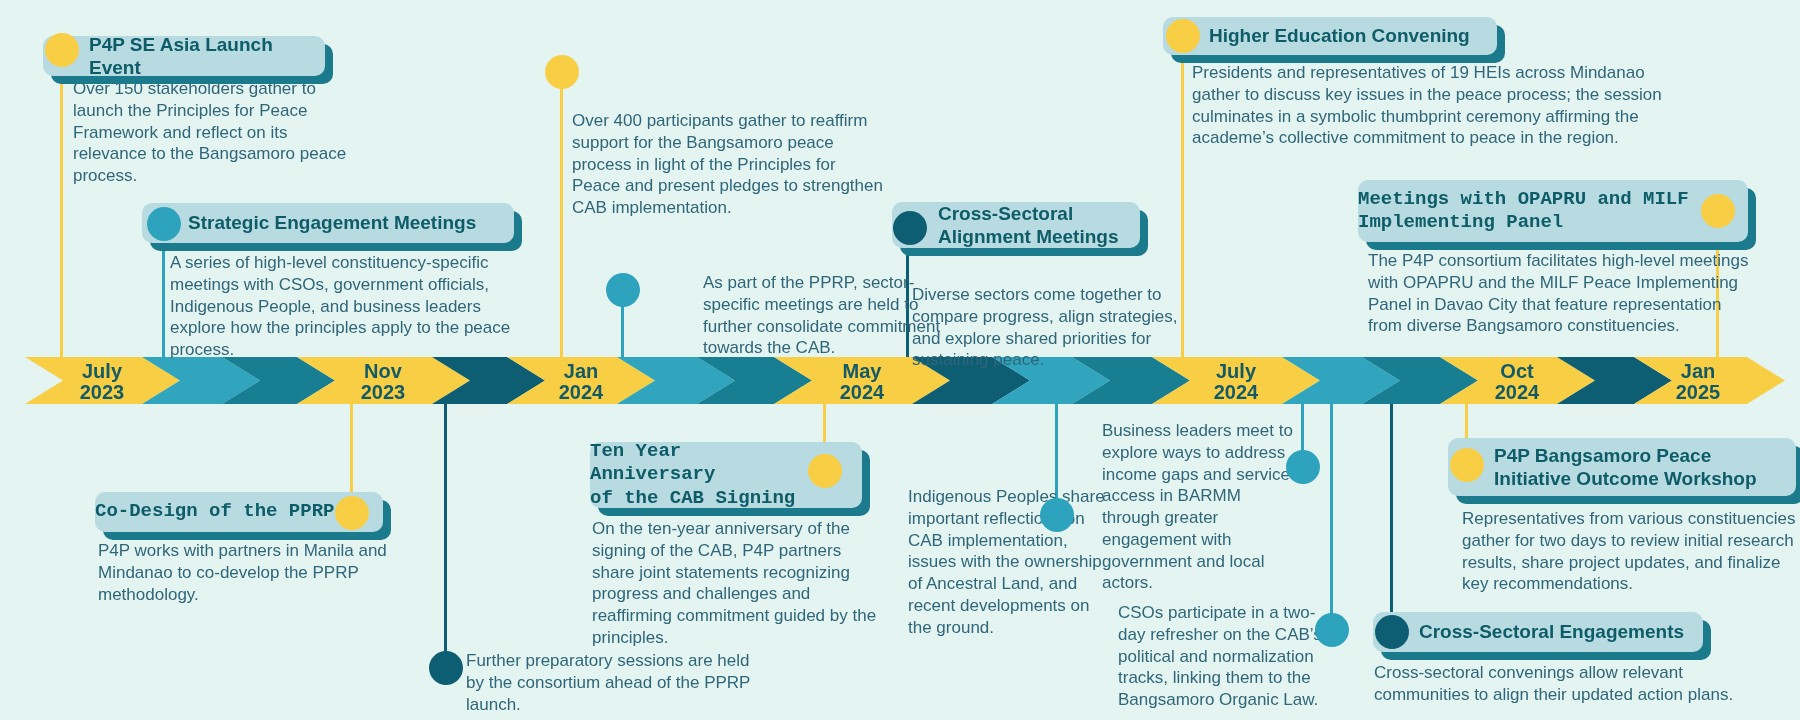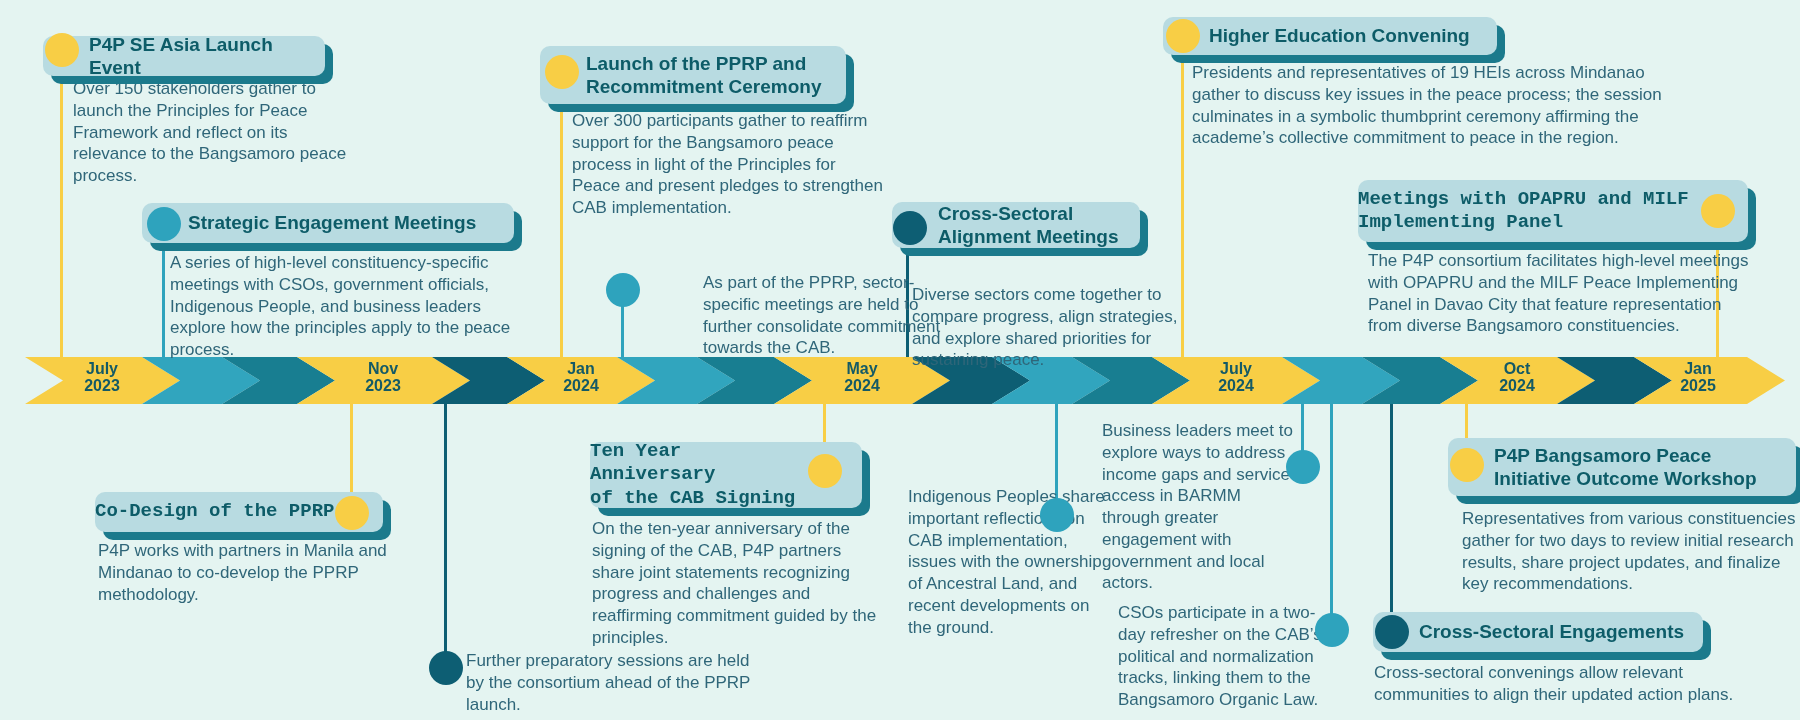--- a/index.html
+++ b/index.html
@@ -22,21 +22,21 @@
     position:absolute;top:357px;height:47px;z-index:2;
     clip-path:polygon(38px 50%,0 0,calc(100% - 38px) 0,100% 50%,calc(100% - 38px) 100%,0 100%);
   }
   .seg-y{background:#F8CE45;}
   .seg-lt{background:#31A5BE;}
   .seg-mt{background:#187E91;}
   .seg-dk{background:#0D5E73;}
 
   .datelbl{
     position:absolute;top:361px;width:120px;z-index:5;
-    text-align:center;font-weight:bold;font-size:16px;line-height:1.05;
+    text-align:center;font-weight:bold;font-size:20px;line-height:1.05;
     color:#145A66;
   }
 
   
   .ebox{
     position:absolute;z-index:4;
     background:#B8DBE1;border-radius:10px;
     box-shadow:8px 8px 0 #1B7A8C;
     display:flex;align-items:center;
   }
@@ -128,24 +128,20 @@
     <div>Jan</div>
       <div>2025</div>
   </div>
 
   <div class="ebox pl" style="left:43px;top:36px;width:282px;height:40px;">
     <div class="title">P4P SE Asia Launch Event</div>
   </div>
   <div class="ebox pl" style="left:142px;top:203px;width:372px;height:40px;">
     <div class="title">Strategic Engagement Meetings</div>
   </div>
-  <div class="ebox pl" style="left:540px;top:46px;width:306px;height:58px;">
-    <div class="title">Launch of the PPRP and
-Recommitment Ceremony</div>
-  </div>
   <div class="ebox pl" style="left:892px;top:202px;width:248px;height:46px;">
     <div class="title">Cross-Sectoral
 Alignment Meetings</div>
   </div>
   <div class="ebox pl" style="left:1163px;top:17px;width:334px;height:38px;">
     <div class="title">Higher Education Convening</div>
   </div>
   <div class="ebox pr" style="left:1358px;top:180px;width:390px;height:62px;">
     <div class="title">Meetings with OPAPRU and MILF
 Implementing Panel</div>
@@ -176,21 +172,21 @@
   <div class="dot d-dk" style="left:429px;top:651px;"></div>
   <div class="dot d-yellow" style="left:808px;top:454px;"></div>
   <div class="dot d-lt" style="left:1040px;top:498px;"></div>
   <div class="dot d-lt" style="left:1286px;top:450px;"></div>
   <div class="dot d-lt" style="left:1315px;top:613px;"></div>
   <div class="dot d-dk" style="left:1375px;top:615px;"></div>
   <div class="dot d-yellow" style="left:1450px;top:448px;"></div>
 
   <div class="etext" style="left:73px;top:78px;width:285px;">Over 150 stakeholders gather to launch the Principles for Peace Framework and reflect on its relevance to the Bangsamoro peace process.</div>
   <div class="etext" style="left:170px;top:252px;width:350px;">A series of high-level constituency-specific meetings with CSOs, government officials, Indigenous People, and business leaders explore how the principles apply to the peace process.</div>
-  <div class="etext" style="left:572px;top:110px;width:315px;">Over 300 participants gather to reaffirm support for the Bangsamoro peace process in light of the Principles for Peace and present pledges to strengthen CAB implementation.</div>
+  <div class="etext" style="left:572px;top:110px;width:315px;">Over 400 participants gather to reaffirm support for the Bangsamoro peace process in light of the Principles for Peace and present pledges to strengthen CAB implementation.</div>
   <div class="etext" style="left:658px;top:272px;width:240px;margin-left:45px;">As part of the PPRP, sector-specific meetings are held to further consolidate commitment towards the CAB.</div>
   <div class="etext" style="left:912px;top:284px;width:270px;">Diverse sectors come together to compare progress, align strategies, and explore shared priorities for sustaining peace.</div>
   <div class="etext" style="left:1192px;top:62px;width:500px;">Presidents and representatives of 19 HEIs across Mindanao gather to discuss key issues in the peace process; the session culminates in a symbolic thumbprint ceremony affirming the academe’s collective commitment to peace in the region.</div>
   <div class="etext" style="left:1368px;top:250px;width:385px;">The P4P consortium facilitates high-level meetings with OPAPRU and the MILF Peace Implementing Panel in Davao City that feature representation from diverse Bangsamoro constituencies.</div>
   <div class="etext" style="left:98px;top:540px;width:300px;">P4P works with partners in Manila and Mindanao to co-develop the PPRP methodology.</div>
   <div class="etext" style="left:466px;top:650px;width:300px;">Further preparatory sessions are held by the consortium ahead of the PPRP launch.</div>
   <div class="etext" style="left:592px;top:518px;width:285px;">On the ten-year anniversary of the signing of the CAB, P4P partners share joint statements recognizing progress and challenges and reaffirming commitment guided by the principles.</div>
   <div class="etext" style="left:908px;top:486px;width:205px;">Indigenous Peoples share important reflections on CAB implementation, issues with the ownership of Ancestral Land, and recent developments on the ground.</div>
   <div class="etext" style="left:1102px;top:420px;width:195px;">Business leaders meet to explore ways to address income gaps and service access in BARMM through greater engagement with government and local actors.</div>
   <div class="etext" style="left:1118px;top:602px;width:210px;">CSOs participate in a two-day refresher on the CAB’s political and normalization tracks, linking them to the Bangsamoro Organic Law.</div>

